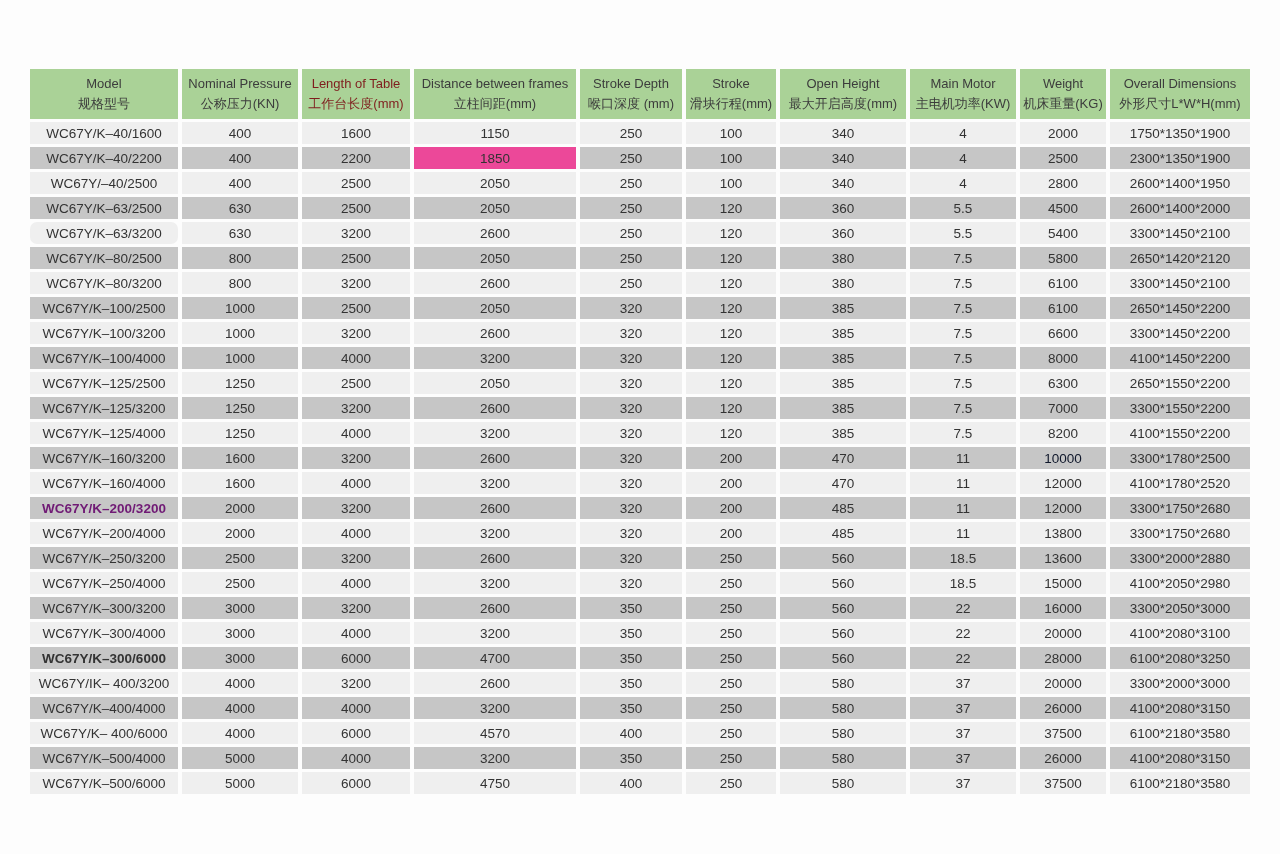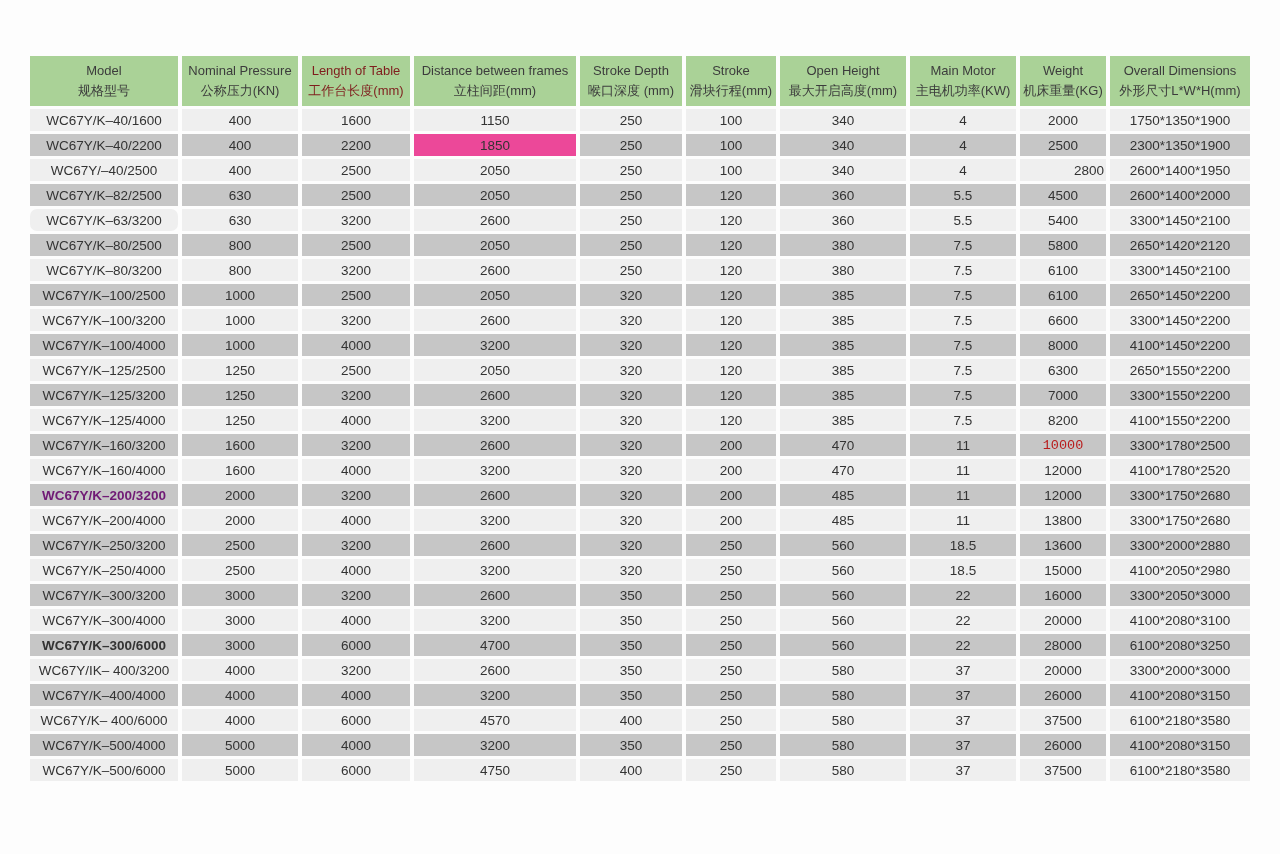--- a/index.html
+++ b/index.html
@@ -11,21 +11,21 @@
   .page {
     position: relative;
     width: 1280px;
     height: 854px;
     background: #fdfdfd;
     overflow: hidden;
   }
   .table-wrap {
     position: absolute;
     left: 26px;
-    top: 53px;
+    top: 66px;
   }
   table.spec-table {
     border-collapse: separate;
     border-spacing: 4px 3px;
     table-layout: fixed;
   }
   table.spec-table th, table.spec-table td {
     padding: 0 2px;
     text-align: center;
     vertical-align: middle;
@@ -136,25 +136,25 @@
           </tr>
           <tr>
             <td style="background: rgb(239, 239, 239); color: rgb(51, 51, 51);">WC67Y/–40/2500</td>
             <td style="background: rgb(239, 239, 239); color: rgb(51, 51, 51);">400</td>
             <td style="background: rgb(239, 239, 239); color: rgb(51, 51, 51);">2500</td>
             <td style="background: rgb(239, 239, 239); color: rgb(51, 51, 51);">2050</td>
             <td style="background: rgb(239, 239, 239); color: rgb(51, 51, 51);">250</td>
             <td style="background: rgb(239, 239, 239); color: rgb(51, 51, 51);">100</td>
             <td style="background: rgb(239, 239, 239); color: rgb(51, 51, 51);">340</td>
             <td style="background: rgb(239, 239, 239); color: rgb(51, 51, 51);">4</td>
-            <td style="background: rgb(239, 239, 239); color: rgb(51, 51, 51); text-align: right;">2800</td>
+            <td style="background: rgb(239, 239, 239); color: rgb(51, 51, 51);">2800</td>
             <td style="background: rgb(239, 239, 239); color: rgb(51, 51, 51);">2600*1400*1950</td>
           </tr>
           <tr>
-            <td style="background: rgb(198, 198, 198); color: rgb(51, 51, 51);">WC67Y/K–82/2500</td>
+            <td style="background: rgb(198, 198, 198); color: rgb(51, 51, 51);">WC67Y/K–63/2500</td>
             <td style="background: rgb(198, 198, 198); color: rgb(51, 51, 51);">630</td>
             <td style="background: rgb(198, 198, 198); color: rgb(51, 51, 51);">2500</td>
             <td style="background: rgb(198, 198, 198); color: rgb(51, 51, 51);">2050</td>
             <td style="background: rgb(198, 198, 198); color: rgb(51, 51, 51);">250</td>
             <td style="background: rgb(198, 198, 198); color: rgb(51, 51, 51);">120</td>
             <td style="background: rgb(198, 198, 198); color: rgb(51, 51, 51);">360</td>
             <td style="background: rgb(198, 198, 198); color: rgb(51, 51, 51);">5.5</td>
             <td style="background: rgb(198, 198, 198); color: rgb(51, 51, 51);">4500</td>
             <td style="background: rgb(198, 198, 198); color: rgb(51, 51, 51);">2600*1400*2000</td>
           </tr>
@@ -268,21 +268,21 @@
           </tr>
           <tr>
             <td style="background: rgb(198, 198, 198); color: rgb(51, 51, 51);">WC67Y/K–160/3200</td>
             <td style="background: rgb(198, 198, 198); color: rgb(51, 51, 51);">1600</td>
             <td style="background: rgb(198, 198, 198); color: rgb(51, 51, 51);">3200</td>
             <td style="background: rgb(198, 198, 198); color: rgb(51, 51, 51);">2600</td>
             <td style="background: rgb(198, 198, 198); color: rgb(51, 51, 51);">320</td>
             <td style="background: rgb(198, 198, 198); color: rgb(51, 51, 51);">200</td>
             <td style="background: rgb(198, 198, 198); color: rgb(51, 51, 51);">470</td>
             <td style="background: rgb(198, 198, 198); color: rgb(51, 51, 51);">11</td>
-            <td style="background: rgb(198, 198, 198); color: #b91c1c; font-family: Liberation Mono, monospace;">10000</td>
+            <td style="background: rgb(198, 198, 198); color: #0f172a;">10000</td>
             <td style="background: rgb(198, 198, 198); color: rgb(51, 51, 51);">3300*1780*2500</td>
           </tr>
           <tr>
             <td style="background: rgb(239, 239, 239); color: rgb(51, 51, 51);">WC67Y/K–160/4000</td>
             <td style="background: rgb(239, 239, 239); color: rgb(51, 51, 51);">1600</td>
             <td style="background: rgb(239, 239, 239); color: rgb(51, 51, 51);">4000</td>
             <td style="background: rgb(239, 239, 239); color: rgb(51, 51, 51);">3200</td>
             <td style="background: rgb(239, 239, 239); color: rgb(51, 51, 51);">320</td>
             <td style="background: rgb(239, 239, 239); color: rgb(51, 51, 51);">200</td>
             <td style="background: rgb(239, 239, 239); color: rgb(51, 51, 51);">470</td>

